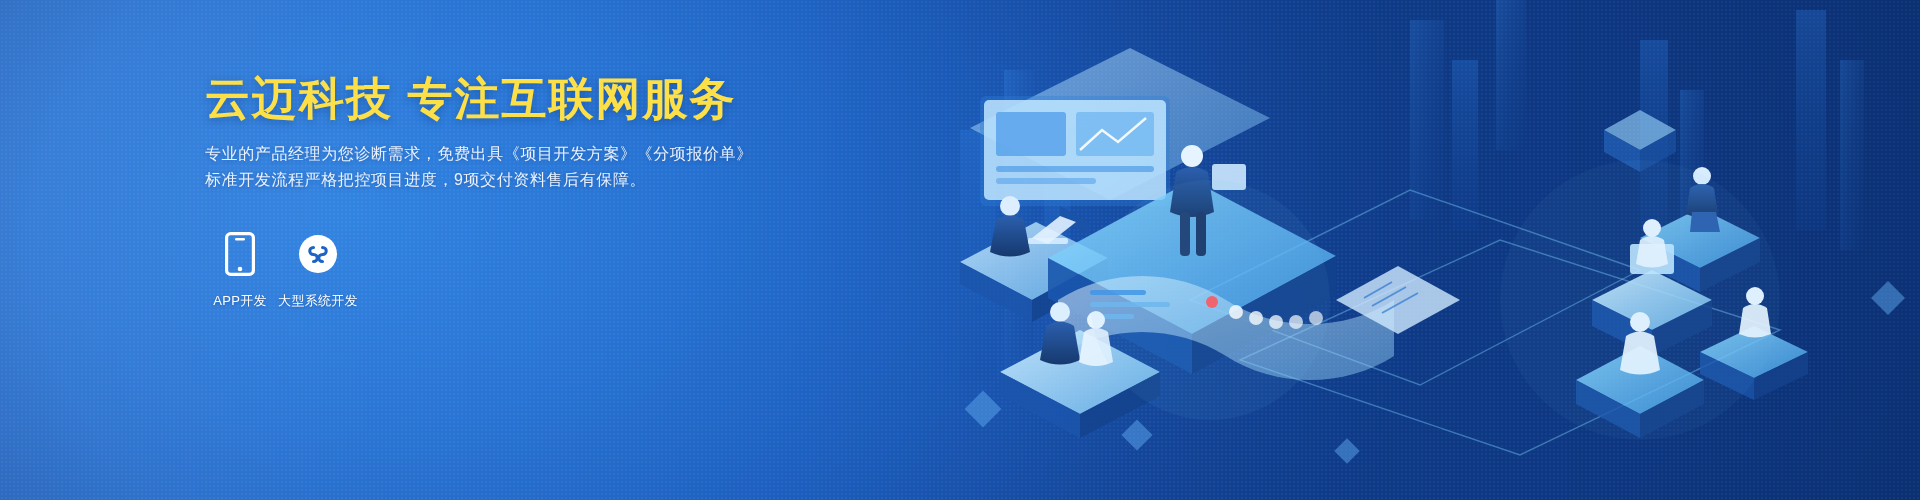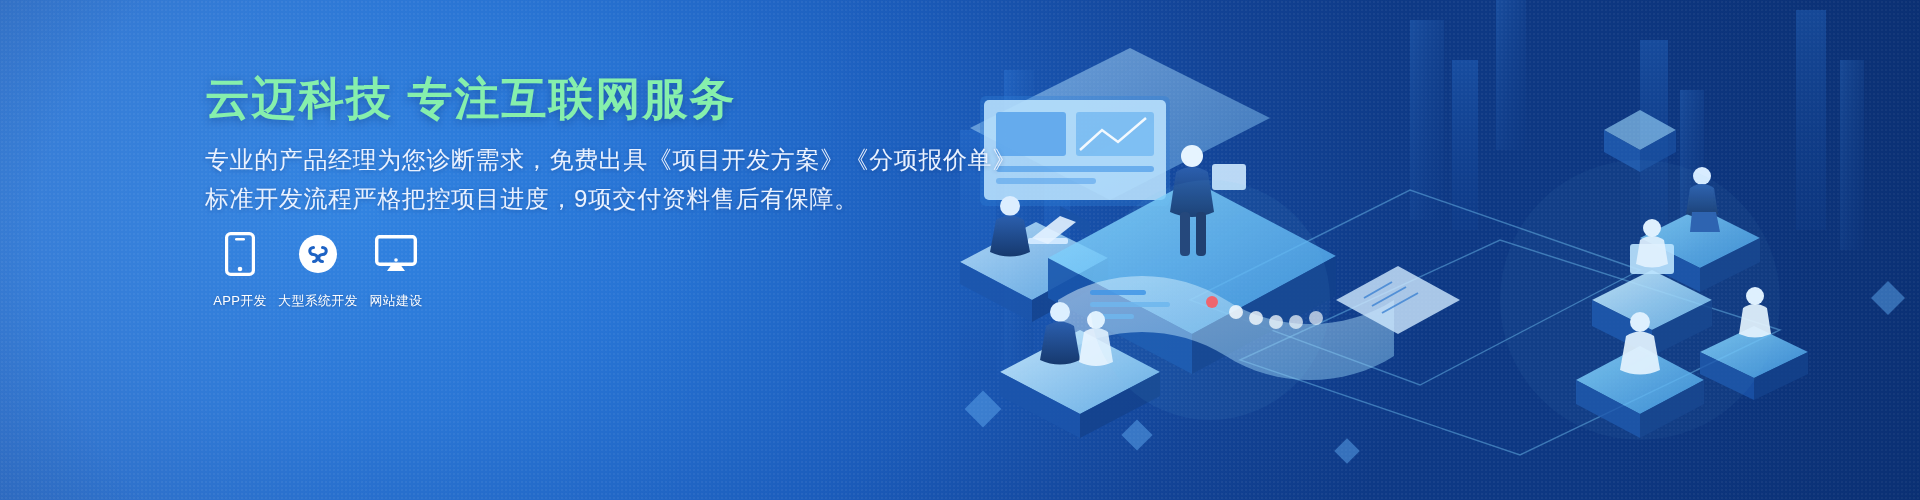--- a/index.html
+++ b/index.html
@@ -54,32 +54,32 @@
     pointer-events: none;
   }
   
   .content {
     position: absolute;
     left: 205px;
     top: 72px;
     width: 720px;
   }
   .headline {
-    color: #86efac;
+    color: #fde047;
     font-size: 45px;
     font-weight: bold;
     letter-spacing: 2px;
     line-height: 1.18;
     margin: 0 0 16px 0;
     white-space: nowrap;
     text-shadow: 0 2px 8px rgba(5,35,95,0.35);
   }
   .subline {
     color: #eaf2ff;
-    font-size: 24px;
+    font-size: 16px;
     line-height: 1.62;
     letter-spacing: 0.6px;
     margin: 0;
     white-space: nowrap;
     text-shadow: 0 1px 4px rgba(5,35,95,0.30);
   }
   .services {
     position: absolute;
     left: 203px;
     top: 232px;
@@ -321,26 +321,16 @@
         <svg width="40" height="40" viewBox="0 0 40 40" xmlns="http://www.w3.org/2000/svg">
           <circle cx="20" cy="20" r="19" fill="#ffffff"></circle>
           <path d="M15.5 13.5 C 10.5 13.5, 10.5 20.5, 15.5 20.5 C 20.5 20.5, 20.5 27.5, 15.5 27.5" fill="none" stroke="#1d62c4" stroke-width="3" stroke-linecap="round"></path>
           <path d="M24.5 13.5 C 29.5 13.5, 29.5 20.5, 24.5 20.5 C 19.5 20.5, 19.5 27.5, 24.5 27.5" fill="none" stroke="#1d62c4" stroke-width="3" stroke-linecap="round"></path>
         </svg>
       </span>
       <span class="service-label">大型系统开发</span>
     </div>
 
 
-    <div class="service">
-      <span class="service-icon">
-        <svg width="42" height="38" viewBox="0 0 42 38" xmlns="http://www.w3.org/2000/svg">
-          <rect x="1.7" y="1.7" width="38.6" height="27.6" rx="3" fill="none" stroke="#ffffff" stroke-width="3.4"></rect>
-          <circle cx="21" cy="25" r="1.8" fill="#ffffff"></circle>
-          <path d="M12 36 L30 36 L26 30.5 L16 30.5 Z" fill="#ffffff"></path>
-        </svg>
-      </span>
-      <span class="service-label">网站建设</span>
-    </div>
 
 
   </div>
 </div>
 
 </body></html>

